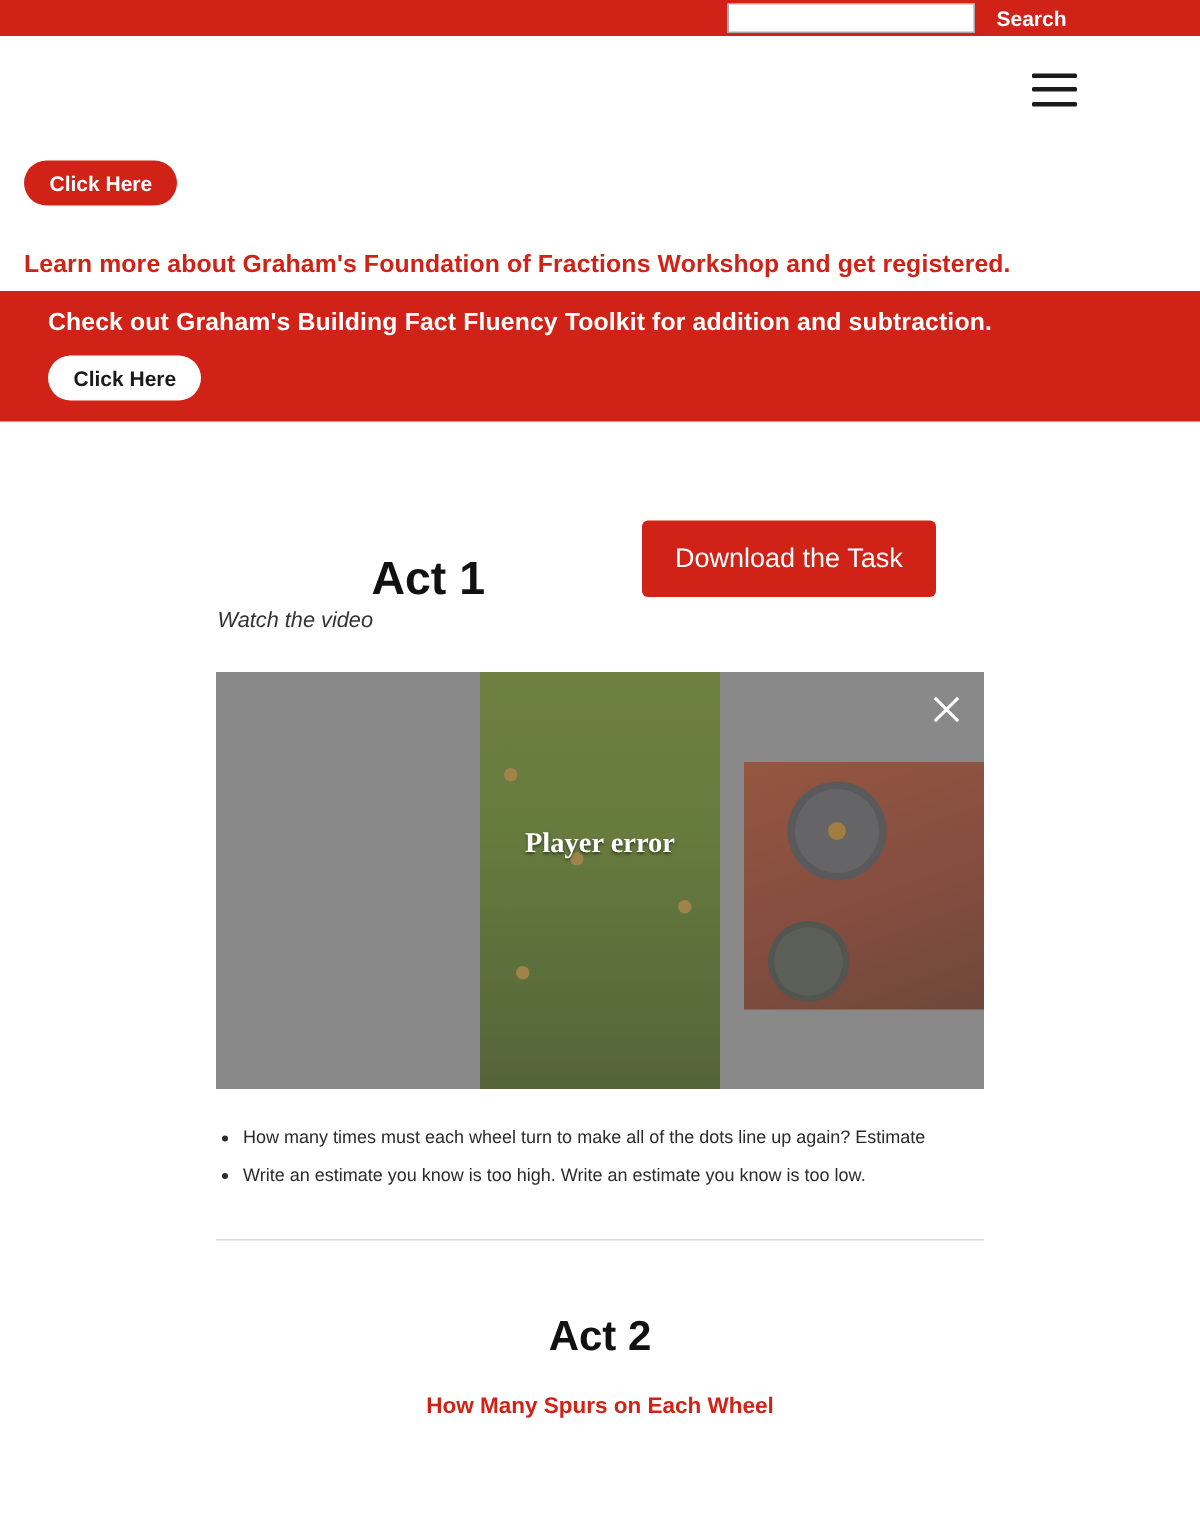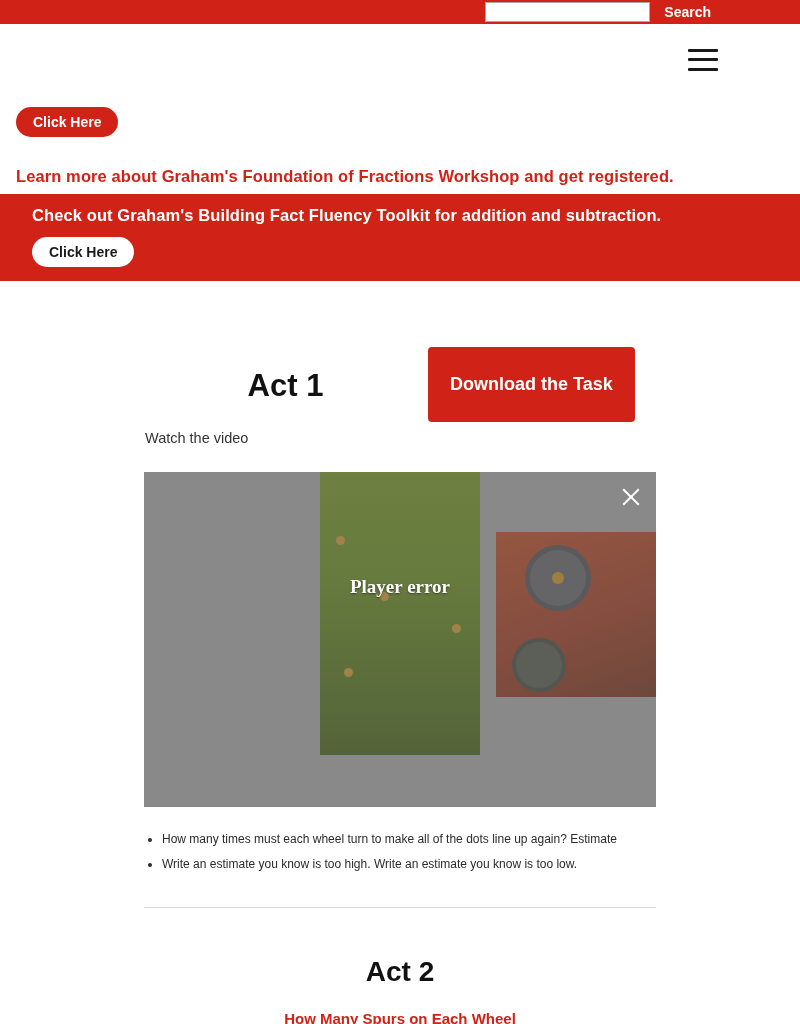--- a/index.html
+++ b/index.html
@@ -160,37 +160,38 @@
   }
   .download-btn {
     position: absolute;
     left: 284px;
     top: -4px;
     background: #d02216;
     color: #ffffff;
     border: none;
     border-radius: 4px;
     font-size: 18px;
-    font-weight: bold;
-    padding: 27px 22px;
+    font-weight: normal;
+    padding: 15px 22px;
     cursor: pointer;
     font-family: "Liberation Sans", sans-serif;
     white-space: nowrap;
   }
   .watch-text {
-    margin: 29px 0 0 1px;
+    margin: 5px 0 0 1px;
     font-size: 14.5px;
     color: #333333;
+    font-style: italic;
   }
 
   
   .player {
     margin-top: 26px;
     width: 512px;
-    height: 335px;
+    height: 278px;
     position: relative;
     overflow: hidden;
     background: #b8b8b8;
   }
   .player-bg {
     position: absolute;
     inset: 0;
     background: #b0b0b0;
   }
   .player-bg-center {

